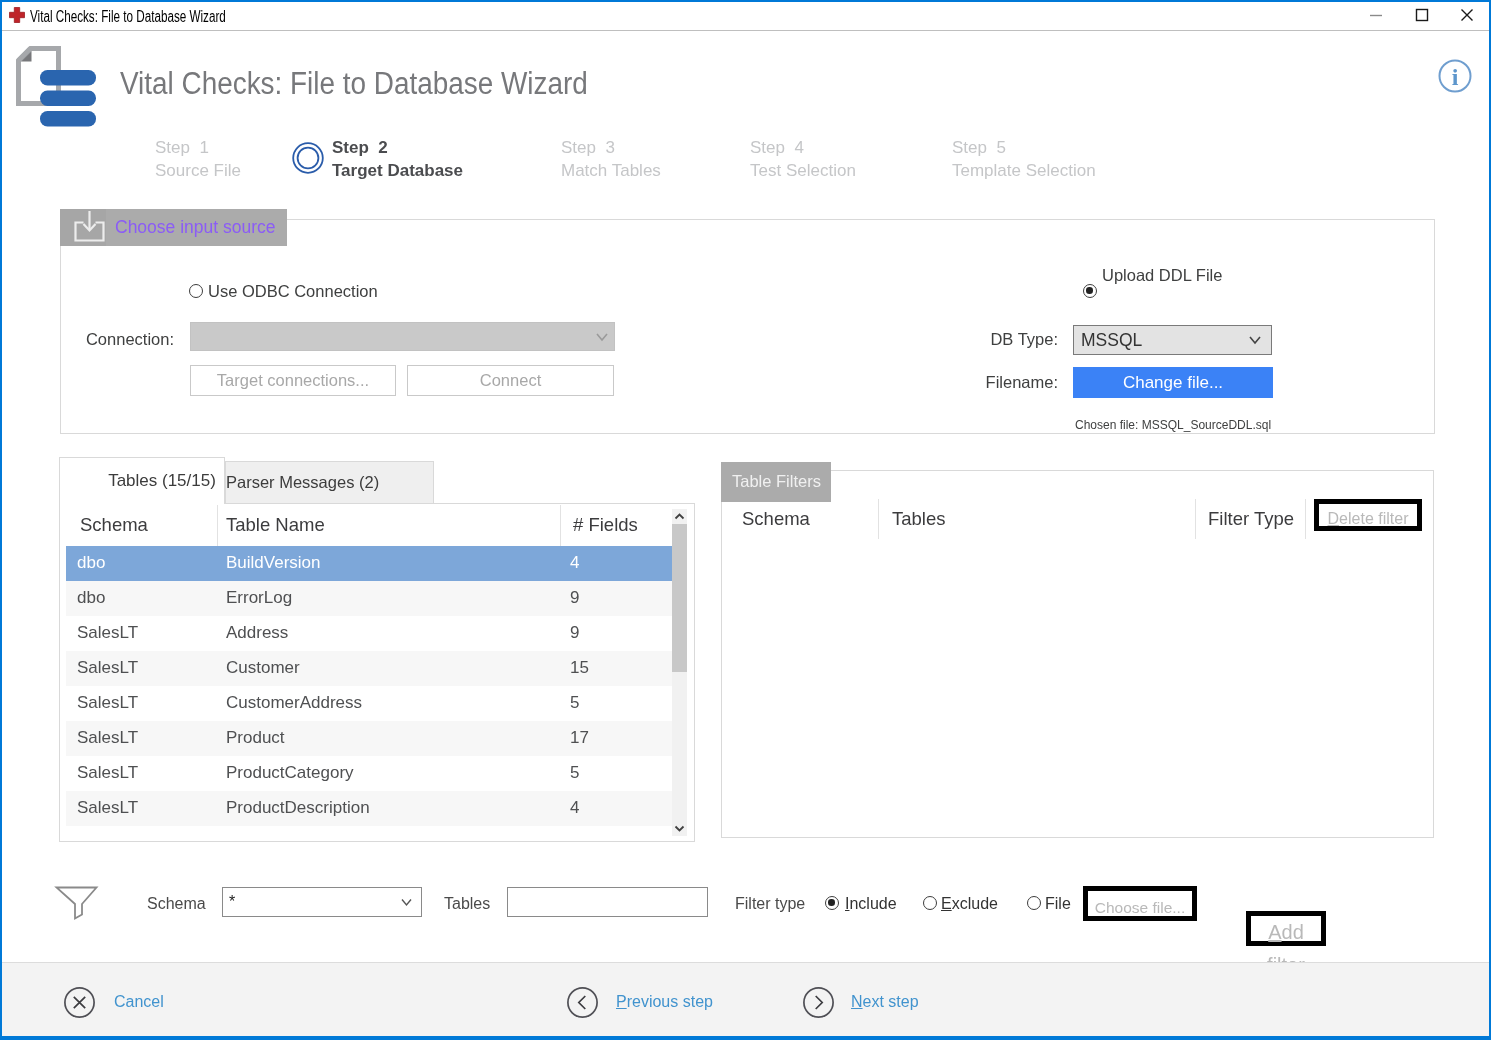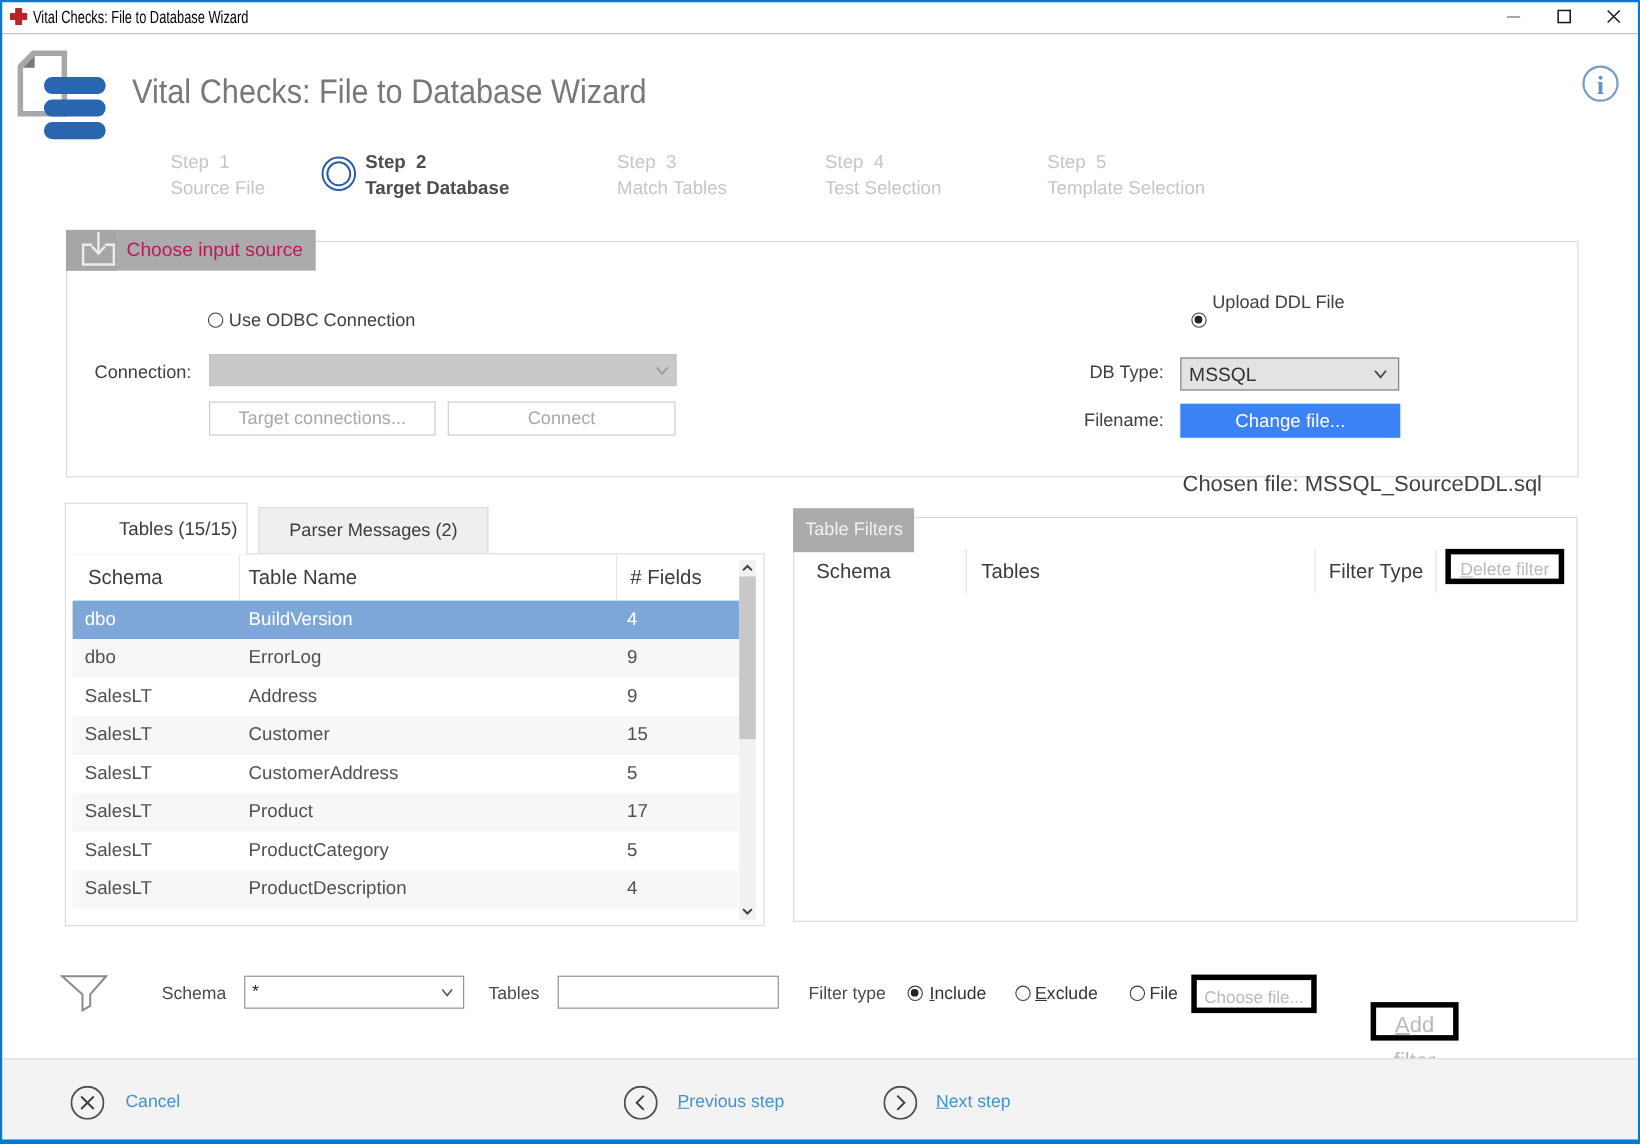--- a/index.html
+++ b/index.html
@@ -12,31 +12,31 @@
 #tbtext { left:30px; top:8px; font-size:16px; color:#000; transform:scaleX(0.73); transform-origin:left top; white-space:nowrap; }
 
 #heading { left:120px; top:66px; font-size:31px; color:#77787b; transform:scaleX(0.9); transform-origin:left top; white-space:nowrap; }
 
 .stepcol { top:136px; font-size:17px; line-height:23px; color:#c5c6c8; }
 .stepcol b { color:#4b4c4f; }
 
 #cisbox { left:60px; top:219px; width:1375px; height:215px; border:1px solid #d9d9d9; background:#fff; }
 #cistab { left:60px; top:209px; width:227px; height:37px; background:#ababab; z-index:3; }
 #cisicon { left:60px; top:209px; width:46px; height:37px; background:#a6a6a6; z-index:4; }
-#cistxt { left:115px; top:209px; height:37px; line-height:37px; font-size:17.5px; color:#be185d; z-index:4; white-space:nowrap; }
+#cistxt { left:115px; top:209px; height:37px; line-height:37px; font-size:17.5px; color:#8b5cf6; z-index:4; white-space:nowrap; }
 .radio { width:14px; height:14px; border:1.5px solid #3d3d3d; border-radius:50%; background:#fff; }
 .radio.sel::after { content:""; position:absolute; left:2.2px; top:2.2px; width:6.6px; height:6.6px; border-radius:50%; background:#222; }
 .lbl { font-size:16.5px; color:#3f4040; }
 #ddis { left:190px; top:322px; width:425px; height:29px; background:#c9c9c9; border:1px solid #c2c2c2; }
 .btn-dis1 { height:31px; border:1px solid #c9c9c9; background:#fff; color:#a8a8a8; font-size:16.5px; text-align:center; line-height:29px; }
 #dbsel { left:1073px; top:325px; width:199px; height:30px; background:#e3e3e3; border:1px solid #7a7a7a; font-size:17.5px; color:#333; line-height:28px; padding-left:7px; }
 #btnchange { left:1073px; top:367px; width:200px; height:31px; background:#3b82f6; color:#fff; font-size:17px; text-align:center; line-height:31px; }
 
 #tab1 { left:59px; top:457px; width:166px; height:47px; background:#fff; border:1px solid #d9d9d9; border-bottom:none; z-index:3; text-align:center; font-size:17px; color:#3c3c3c; line-height:46px;padding-left:40px; }
-#tab2 { left:235px; top:461px; width:209px; height:42px; background:#efefef; border:1px solid #d9d9d9; border-bottom:none; text-align:center; font-size:16.5px; color:#3c3c3c; line-height:40px; }
+#tab2 { left:225px; top:461px; width:209px; height:42px; background:#efefef; border:1px solid #d9d9d9; border-bottom:none; text-align:left; font-size:16.5px; color:#3c3c3c; line-height:40px; }
 #tblbox { left:59px; top:503px; width:636px; height:339px; border:1px solid #d9d9d9; background:#fff; }
 .th { font-size:18.5px; color:#3c3c3e; }
 .vline { width:1px; background:#e2e2e2; }
 .row { left:66px; width:606px; height:35px; font-size:17px; color:#4f5052; }
 .row.alt { background:#f7f7f7; }
 .row.sel { background:#7da7d9; color:#fff; }
 .c1 { position:absolute; left:11px; top:7px; }
 .c2 { position:absolute; left:160px; top:7px; }
 .c3 { position:absolute; left:504px; top:7px; }
 
@@ -111,21 +111,21 @@
 
 <div class="abs radio sel" style="left:1083px;top:284px"></div>
 <div class="abs lbl" style="left:1102px;top:266px">Upload DDL File</div>
 <div class="abs lbl" style="left:958px;top:330px;width:100px;text-align:right">DB Type:</div>
 <div class="abs" id="dbsel">MSSQL</div>
 <svg class="abs" style="left:1248px;top:334px" width="14" height="12" viewBox="0 0 14 12">
     <path d="M2 3 L7 9 L12 3" fill="none" stroke="#444" stroke-width="1.6"></path>
   </svg>
 <div class="abs lbl" style="left:958px;top:373px;width:100px;text-align:right">Filename:</div>
 <div class="abs" id="btnchange">Change file...</div>
-<div class="abs lbl" style="left:1075px;top:429px;font-size:20px">Chosen file: MSSQL_SourceDDL.sql</div>
+<div class="abs lbl" style="left:1075px;top:418px;font-size:12px">Chosen file: MSSQL_SourceDDL.sql</div>
 
 <div class="abs" id="tab1">Tables (15/15)</div>
 <div class="abs" id="tab2">Parser Messages (2)</div>
 <div class="abs" id="tblbox"></div>
 <div class="abs th" style="left:80px;top:514px">Schema</div>
 <div class="abs th" style="left:226px;top:514px">Table Name</div>
 <div class="abs th" style="left:573px;top:514px"># Fields</div>
 <div class="abs vline" style="left:217px;top:505px;height:41px"></div>
 <div class="abs vline" style="left:560px;top:505px;height:41px"></div>
 

